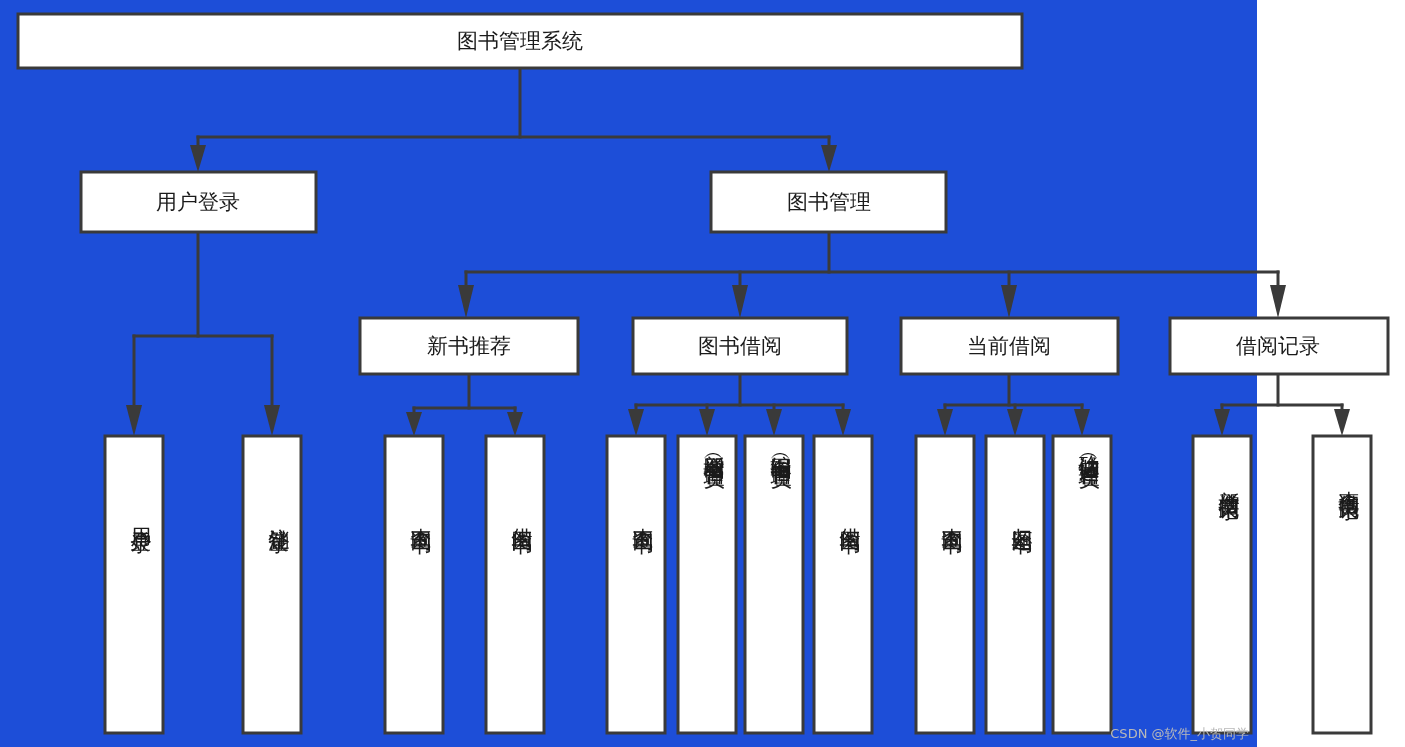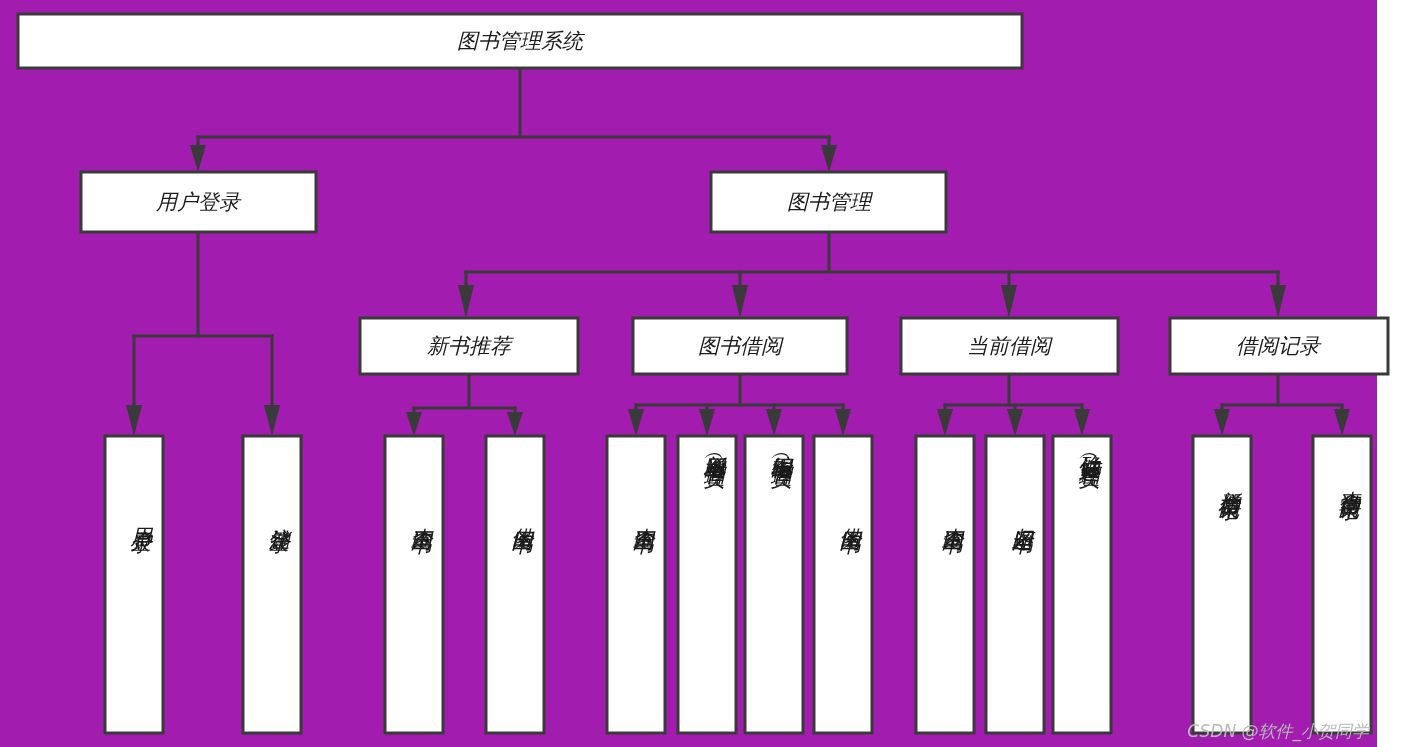--- a/index.html
+++ b/index.html
@@ -8,24 +8,23 @@
     background: #ffffff;
   }
   body {
     width: 1405px;
     height: 747px;
     font-family: "DejaVu Sans", "Liberation Sans", sans-serif;
     overflow: hidden;
   }
   #diagram-root {
     position: relative;
-    width: 1377px;
+    width: 1257px;
     height: 747px;
-    background: #a21caf;
-    font-style: italic;
+    background: #1d4ed8;
   }
   svg.flowchart {
     position: absolute;
     top: 0;
     left: 0;
     width: 1405px;
     height: 747px;
     display: block;
   }
   .node-rect {
@@ -56,21 +55,21 @@
     fill: #1b1b1b;
     text-anchor: middle;
     writing-mode: vertical-rl;
     letter-spacing: 2px;
   }
   .watermark-text {
     position: absolute;
     right: 8px;
     bottom: 4px;
     font-family: "DejaVu Sans", "Liberation Sans", sans-serif;
-    font-size: 17px;
+    font-size: 13px;
     color: #b9b9b9;
     white-space: nowrap;
     user-select: none;
   }
 </style>
 </head>
 <body>
 
 <div id="diagram-root">
 

